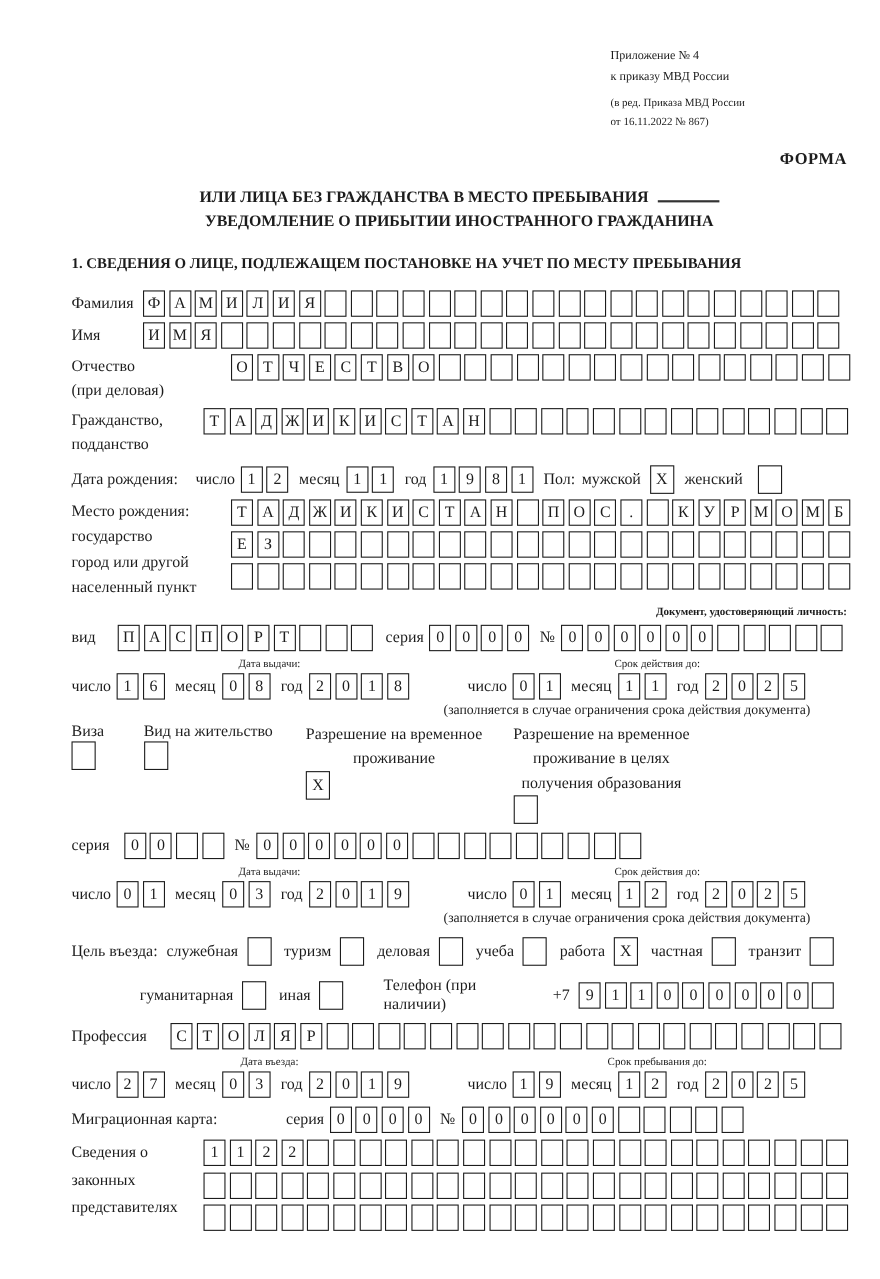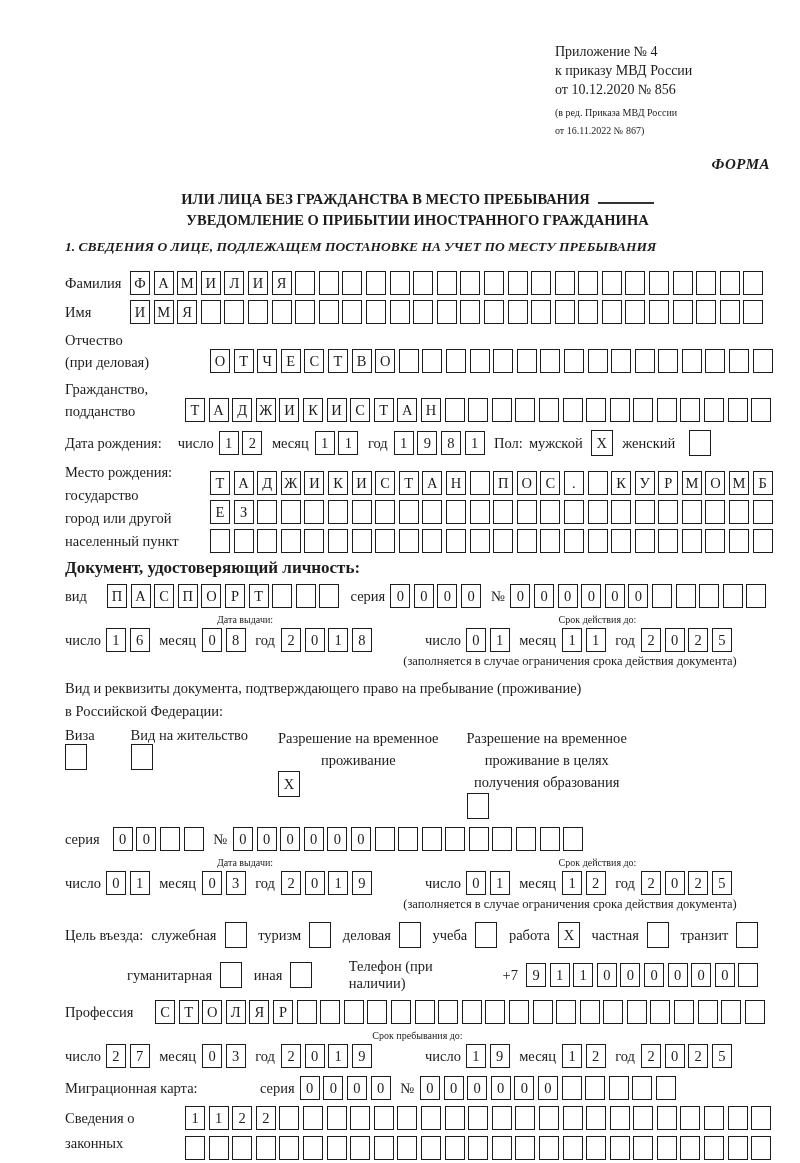--- a/index.html
+++ b/index.html
@@ -7,30 +7,30 @@
   .page {
     position:relative;
     width:800px; height:1163px;
     background:#fff; color:#1c1c1c;
     font-family:"Liberation Serif", serif;
     font-size:14.5px;
     padding:42px 30px 10px 65px;
     overflow:hidden;
   }
   
-  .appendix { margin-left:auto; width:215px; font-size:14px; line-height:19px; }
+  .appendix { margin-left:auto; width:215px; font-size:11px; line-height:19px; }
   .amendment { margin-left:auto; width:215px; font-size:10px; line-height:18px; margin-top:5px; }
-  .form-label { text-align:right; font-weight:bold; font-size:15px; margin-top:16px; letter-spacing:.5px;font-style:italic; }
+  .form-label { text-align:right; font-weight:bold; font-size:15px; margin-top:16px; letter-spacing:.5px; }
   
   .title { text-align:center; font-weight:bold; font-size:14.5px; line-height:21px; margin-top:16px; }
   .blank-line { display:inline-block; width:56px; border-bottom:2px solid #333; height:12px; margin-left:8px; }
-  .h1 { font-weight:bold; font-size:13.5px; margin-top:8px; margin-bottom:16px;font-style:italic; }
+  .h1 { font-weight:bold; font-size:13.5px; margin-top:20px; margin-bottom:16px; }
   
   .frow { display:flex; align-items:center; margin-bottom:5px; }
-  .frow.top { align-items:flex-end; }
+  .frow.top { align-items:flex-start; }
   .boxes { display:flex; flex-wrap:nowrap; }
   .box {
     flex:none; display:inline-flex; align-items:center; justify-content:center;
     width:20px; height:24px; border:1.8px solid #1c1c1c; margin-right:3.6px;
     font-size:14.5px; background:#fff;
   }
   .box.checkbox { width:22px; height:26px; }
   .lbl { flex:none; }
   .w65{width:65px;} .w145{width:145px;} .w120{width:120px;} .w42{width:42px;} .w90{width:90px;} .w195{width:195px;}
   .two-line { line-height:22px; }
@@ -53,33 +53,32 @@
   
   .purpose { display:flex; align-items:center; margin-top:10px; }
   .purpose > * { margin-right:8px; }
   .indent { margin-left:62px; }
   
   .rep { display:flex; align-items:flex-start; margin-top:6px; }
   .rep-labels { width:120px; line-height:25px; flex:none; }
   .rep-right { flex:1; }
   .rep-right .boxes { margin-bottom:5.5px; }
   .mt8 { margin-top:8px; }
-  .center-bold { text-align:left; font-weight:bold; font-size:17px; margin:4px 0 6px 0; }
+  .center-bold { text-align:right; font-weight:bold; font-size:10px; margin:4px 0 6px 0; }
   .gap40 { width:40px; } .gap16 { width:16px; } .gap8 { width:8px; }
   .inline-lbl { margin:0 6px; flex:none;text-align:right; }
 </style>
 </head>
 <body>
 
 <div class="page">
 
   <div class="appendix">
     <div>Приложение № 4</div>
     <div>к приказу МВД России</div>
-    <div>от 10.12.2020 № 856</div>
   </div>
   <div class="amendment">
     <div>(в ред. Приказа МВД России</div>
     <div>от 16.11.2022 № 867)</div>
   </div>
   <div class="form-label">ФОРМА</div>
 
   <div class="title">
     <div>
       <span>ИЛИ ЛИЦА БЕЗ ГРАЖДАНСТВА В МЕСТО ПРЕБЫВАНИЯ</span><span class="blank-line"></span>
@@ -423,24 +422,20 @@
       <span class="boxes">
           <span class="box">2</span>
           <span class="box">0</span>
           <span class="box">2</span>
           <span class="box">5</span>
         </span>
     </span>
   </div>
   <div class="note-right">(заполняется в случае ограничения срока действия документа)</div>
 
-  <div class="plain">
-    <div>Вид и реквизиты документа, подтверждающего право на пребывание (проживание)</div>
-    <div>в Российской Федерации:</div>
-  </div>
 
   <div class="opts">
     <span class="opt">
       <span class="olbl">Виза</span>
       <span class="boxes cbx">
           <span class="box checkbox"></span>
         </span>
     </span>
     <span style="width:28px"></span>
     <span class="opt">
@@ -632,20 +627,21 @@
         <span class="box"></span>
         <span class="box"></span>
         <span class="box"></span>
         <span class="box"></span>
         <span class="box"></span>
         <span class="box"></span>
       </span>
   </div>
 
   <div class="dates-header">
+    <span class="dh-left">Дата въезда:</span>
     <span class="dh-right">Срок пребывания до:</span>
   </div>
   <div class="dates-row">
     <span class="dgroup left">
       <span class="dlbl">число</span>
       <span class="boxes">
           <span class="box">2</span>
           <span class="box">7</span>
         </span>
       <span class="inline-lbl">месяц</span>

